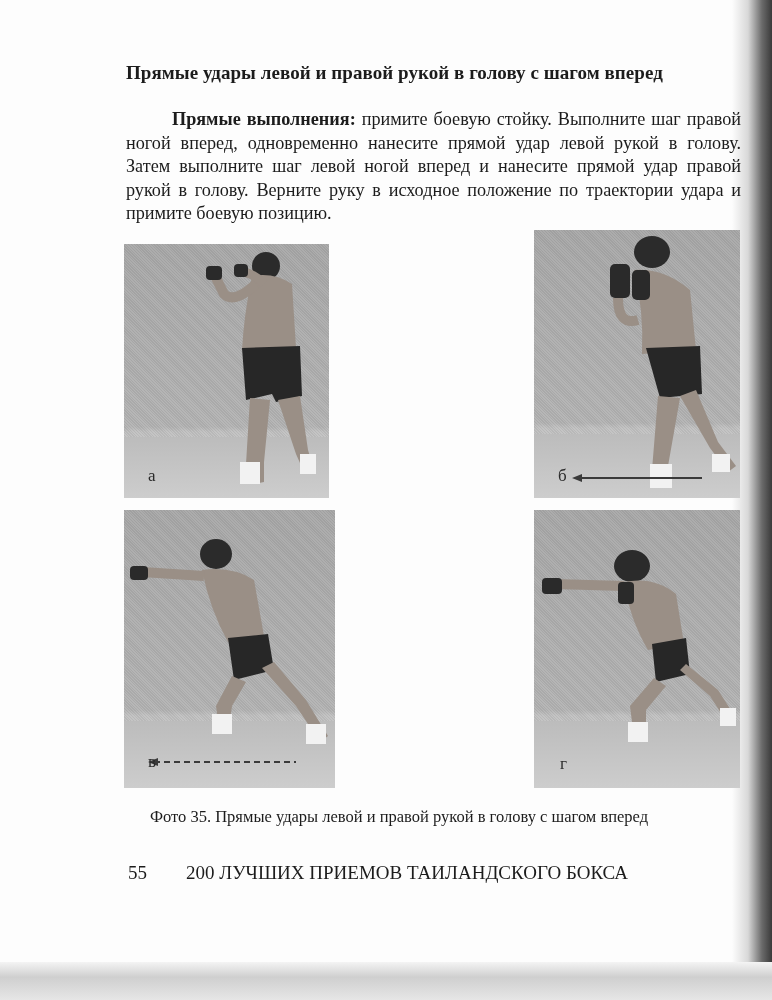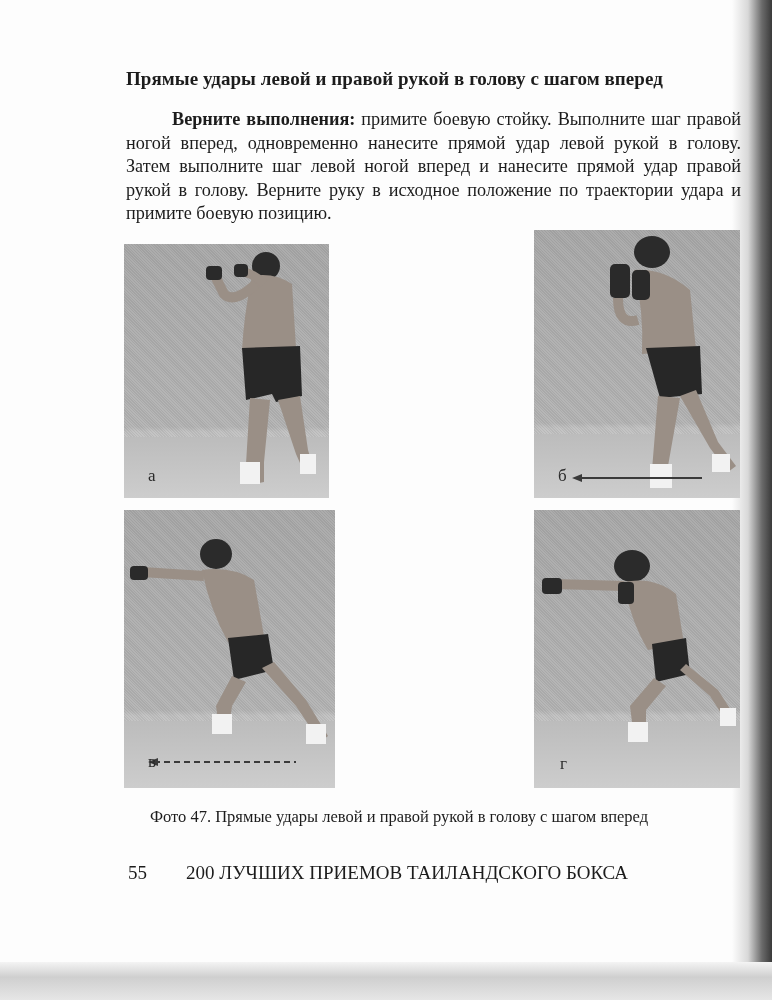--- a/index.html
+++ b/index.html
@@ -12,21 +12,21 @@
   .spine {
     position:absolute; top:0; right:0; width:40px; height:1000px;
     background:linear-gradient(to right, rgba(255,255,255,0) 0%, #d8d8d8 40%, #6a6a6a 75%, #3a3a3a 100%);
   }
   .bottom-shade {
     position:absolute; left:0; right:0; top:962px; height:38px;
     background:linear-gradient(to bottom, #f4f4f4 0%, #cfcfcf 40%, #e6e6e6 100%);
   }
   .heading {
     position:absolute; left:126px; top:62px; width:620px;
-    font-size:19px; font-weight:bold; white-space:nowrap; letter-spacing:0.05px;margin-top:6px;
+    font-size:19px; font-weight:bold; white-space:nowrap; letter-spacing:0.05px;
   }
   .body-text {
     position:absolute; left:126px; top:108px; width:615px;
     font-size:18.2px; line-height:23.5px; text-align:justify;
     text-indent:46px;
   }
   .body-text b { font-weight:bold; }
   .photo {
     position:absolute; overflow:hidden;
     background:
@@ -51,21 +51,21 @@
   .footer .page-num { display:inline-block; width:58px; }
 </style>
 </head>
 <body>
 
 <div class="spine"></div>
 <div class="bottom-shade"></div>
 
 <div class="heading">Прямые удары левой и правой рукой в голову с шагом вперед</div>
 
-<div class="body-text"><b>Верните выполнения:</b><span> примите боевую стойку. Выполните шаг правой ногой вперед, одновременно нанесите прямой удар левой рукой в голову. Затем выполните шаг левой ногой вперед и нанесите прямой удар правой рукой в голову. Верните руку в исходное положение по траектории удара и примите боевую позицию.</span></div>
+<div class="body-text"><b>Прямые выполнения:</b><span> примите боевую стойку. Выполните шаг правой ногой вперед, одновременно нанесите прямой удар левой рукой в голову. Затем выполните шаг левой ногой вперед и нанесите прямой удар правой рукой в голову. Верните руку в исходное положение по траектории удара и примите боевую позицию.</span></div>
 
 <div class="photo" style="left:124px; top:244px; width:205px; height:254px;">
   <div class="floor"></div>
   <svg viewBox="0 0 205 254">
     <ellipse cx="142" cy="22" rx="14" ry="14" fill="#2b2b2b"></ellipse>
     <path d="M128 32 Q150 28 168 40 L172 104 L118 106 Q120 70 128 32 Z" fill="#9a8f86"></path>
     <path d="M132 40 Q110 60 100 50 L92 34" stroke="#9a8f86" stroke-width="10" fill="none"></path>
     <path d="M140 40 Q130 30 120 28" stroke="#9a8f86" stroke-width="9" fill="none"></path>
     <rect x="82" y="22" width="16" height="14" rx="4" fill="#2a2a2a"></rect>
     <rect x="110" y="20" width="14" height="13" rx="4" fill="#2a2a2a"></rect>
@@ -125,17 +125,17 @@
     <rect x="84" y="72" width="16" height="22" rx="4" fill="#2a2a2a"></rect>
     <path d="M118 134 L152 128 L156 164 L122 172 Z" fill="#272727"></path>
     <path d="M120 168 L96 196 L100 228 L112 228 L112 200 L132 176 Z" fill="#9a8f86"></path>
     <path d="M146 160 L176 186 L194 214 L202 208 L184 180 L152 154 Z" fill="#9a8f86"></path>
     <rect x="94" y="212" width="20" height="20" fill="#f2f2f2"></rect>
     <rect x="186" y="198" width="16" height="18" fill="#f2f2f2"></rect>
   </svg>
   <div class="label" style="left:26px; top:244px;">г</div>
 </div>
 
-<div class="caption">Фото 47. Прямые удары левой и правой рукой в голову с шагом вперед</div>
+<div class="caption">Фото 35. Прямые удары левой и правой рукой в голову с шагом вперед</div>
 
 <div class="footer">
   <span class="page-num">55</span><span>200 ЛУЧШИХ ПРИЕМОВ ТАИЛАНДСКОГО БОКСА</span>
 </div>
 
 </body></html>

